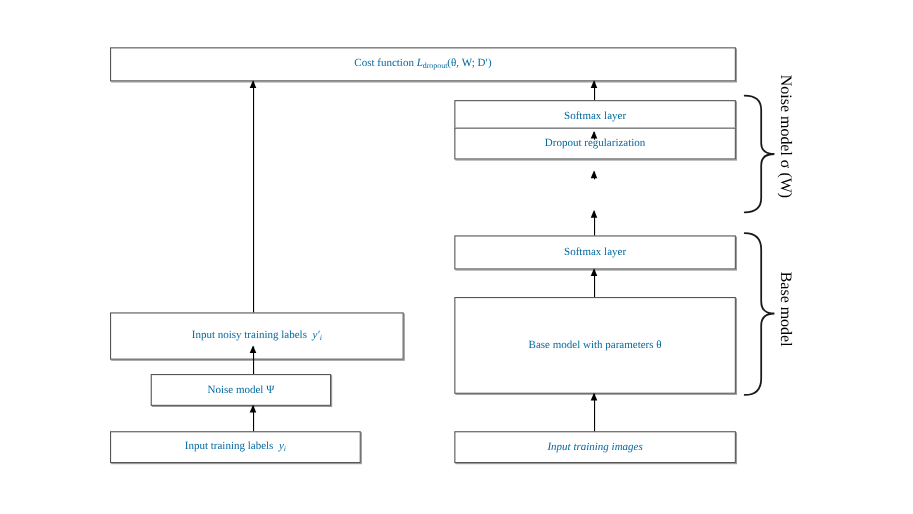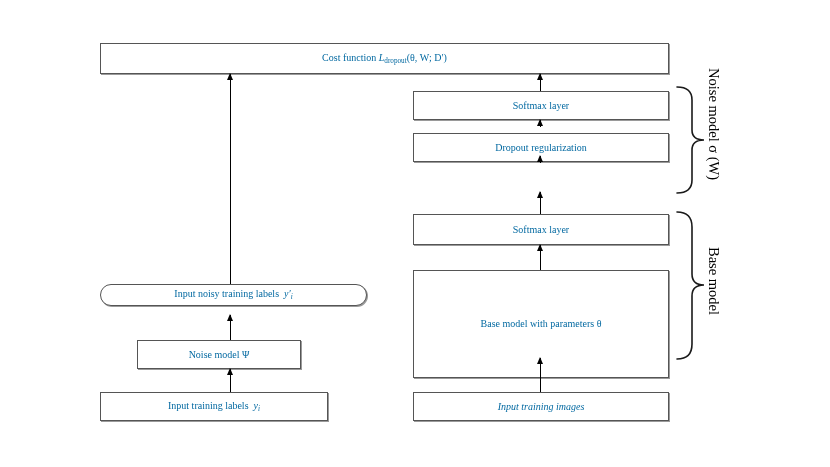--- a/index.html
+++ b/index.html
@@ -77,21 +77,21 @@
 
 <div id="canvas">
 
   <div class="box" style="left:100px; top:43px; width:569px; height:31px;">
     <span>
       <span>Cost function</span>
       <i class="math">L</i><span class="sub">dropout</span><span>(θ, W; D′)</span>
     </span>
   </div>
 
-  <div class="box" style="left:100px; top:284px; width:267px; height:22px;border-radius:12px;">
+  <div class="box" style="left:100px; top:284px; width:267px; height:43px;">
     <span>
       <span>Input noisy training labels</span>&nbsp;
       <i class="math">y<span class="prime">′</span><span class="subup"><i>i</i></span></i>
     </span>
   </div>
 
   <div class="box" style="left:137px; top:340px; width:164px; height:29px;">
     <span>Noise model Ψ</span>
   </div>
 
@@ -99,30 +99,30 @@
     <span>
       <span>Input training labels</span>&nbsp;
       <i class="math">y<span class="subup"><i>i</i></span></i>
     </span>
   </div>
 
   <div class="box" style="left:413px; top:91px; width:256px; height:29px;">
     <span>Softmax layer</span>
   </div>
 
-  <div class="box" style="left:413px; top:133px; width:256px; height:29px;font-family:Liberation Serif, serif;">
+  <div class="box" style="left:413px; top:116px; width:256px; height:29px;font-family:Liberation Serif, serif;">
     <span>Dropout regularization</span>
   </div>
 
 
   <div class="box" style="left:413px; top:214px; width:256px; height:31px;">
     <span>Softmax layer</span>
   </div>
 
-  <div class="box" style="left:413px; top:270px; width:256px; height:108px;">
+  <div class="box" style="left:413px; top:270px; width:256px; height:88px;">
     <span>
       <span>Base model with parameters θ</span>
     </span>
   </div>
 
   <div class="box" style="left:413px; top:392px; width:256px; height:29px;font-style:italic;">
     <span>Input training images</span>
   </div>
 
   <div class="arrow" style="left:230px; top:74px; height:210px;"></div>

